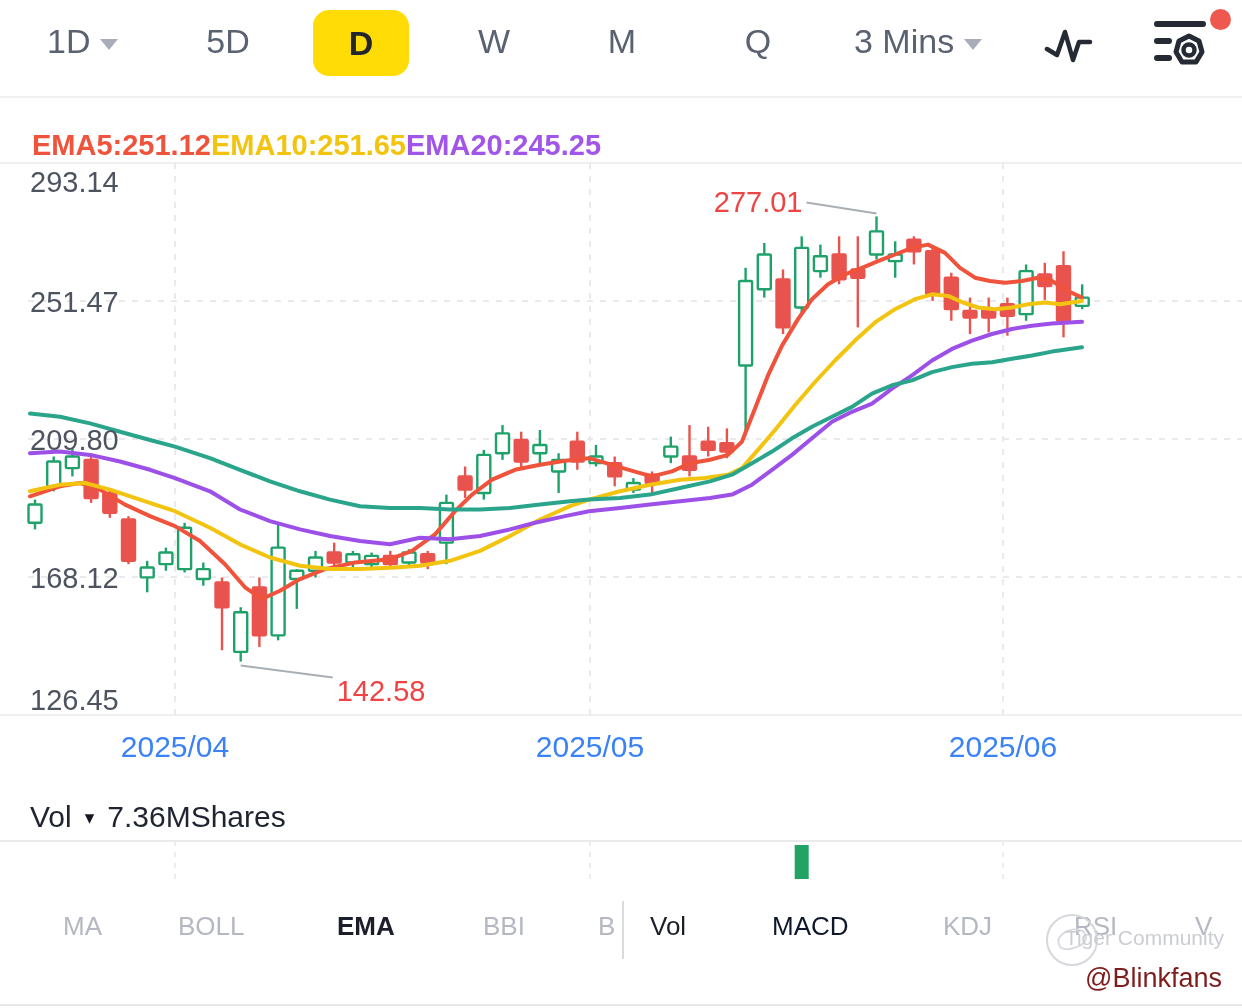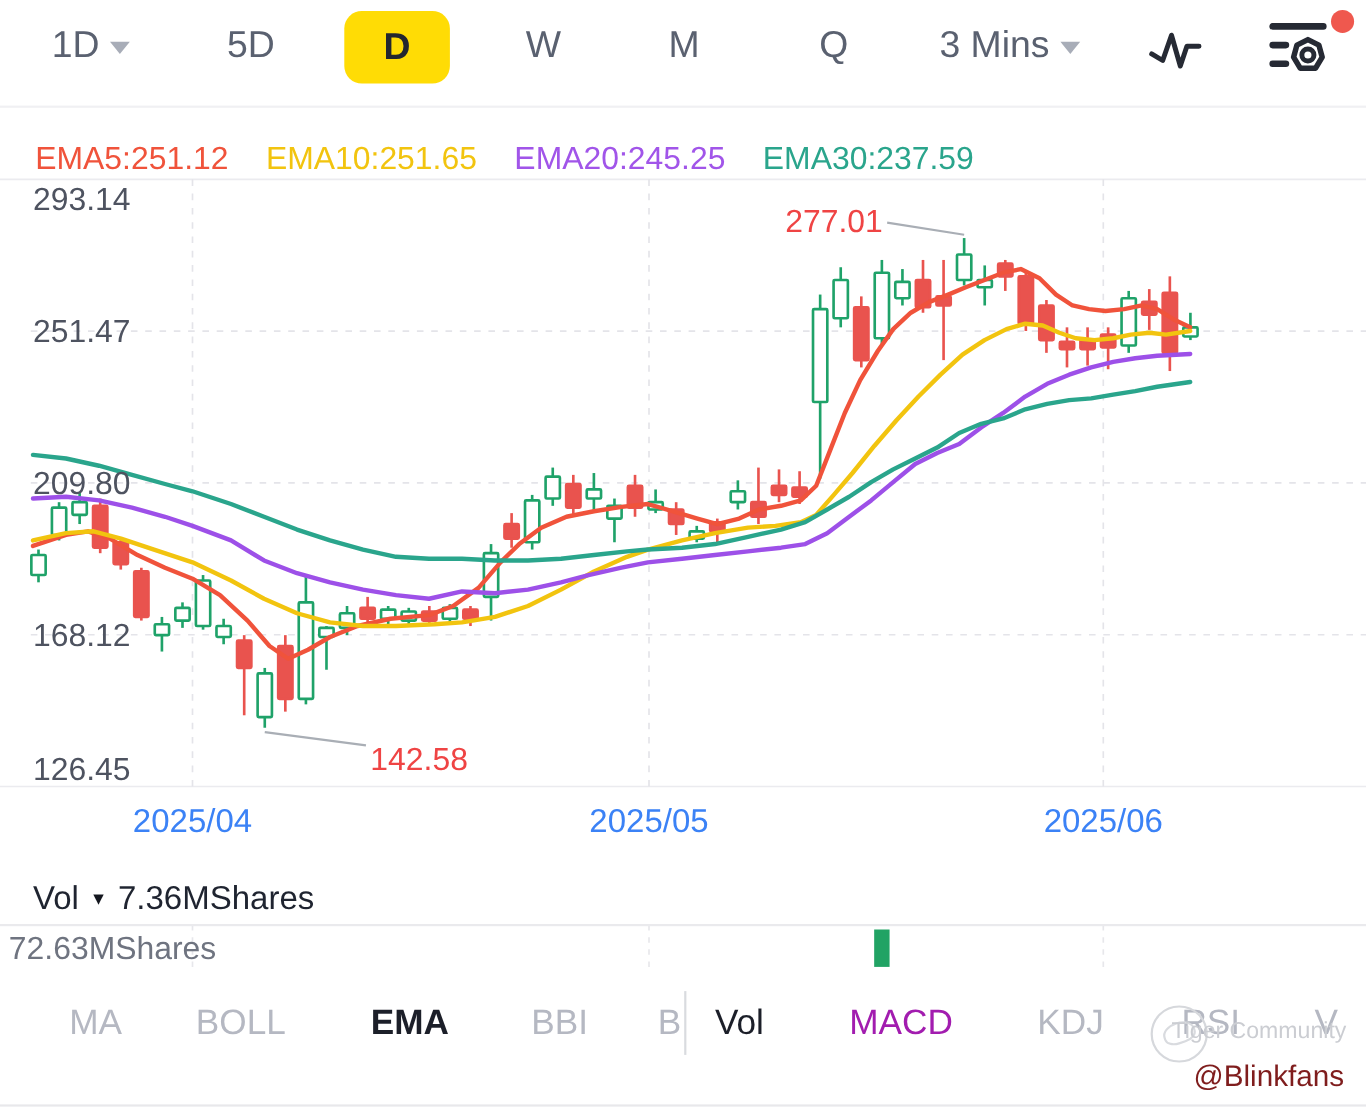--- a/index.html
+++ b/index.html
@@ -7,32 +7,32 @@
        font-family:"Liberation Sans","DejaVu Sans",sans-serif;}
   .abs{position:absolute;}
   
   .tb-item{position:absolute;top:22px;font-size:34px;font-weight:500;color:#5A6170;white-space:nowrap;}
   .caret{display:inline-block;width:0;height:0;border-left:9px solid transparent;border-right:9px solid transparent;
          border-top:11px solid #A8ADB8;margin-left:10px;margin-bottom:3px;}
   #d-pill{position:absolute;left:313px;top:10px;width:96px;height:66px;border-radius:16px;background:#FFDC05;
           display:flex;align-items:center;justify-content:center;font-size:34px;font-weight:700;color:#23262F;}
   .tab-center{transform:translateX(-50%);}
   
-  #ema-legend{position:absolute;left:32px;top:129px;display:flex;gap:34px;font-size:29px;font-weight:400;white-space:nowrap;}
+  #ema-legend{position:absolute;left:32px;top:129px;display:flex;font-size:29px;font-weight:700;white-space:nowrap;}
   
   .ylab{position:absolute;left:30px;font-size:29px;color:#4E5360;}
   .xlab{position:absolute;top:730px;font-size:30px;color:#3b82f6;transform:translateX(-50%);}
   .anno{position:absolute;font-size:29px;color:#ef4444;white-space:nowrap;}
   
   #vol-legend{position:absolute;left:30px;top:800px;display:flex;align-items:center;gap:13px;
               font-size:30px;color:#1F2430;font-weight:500;}
   #vol-caret{font-size:19px;color:#14171F;line-height:1;}
   #vol-scale{position:absolute;left:8px;top:847px;font-size:29px;color:#6F7480;}
   
-  .btab{position:absolute;top:911px;font-size:32px;color:#B5B8C2;font-weight:500;white-space:nowrap;}
+  .btab{position:absolute;top:911px;font-size:26px;color:#B5B8C2;font-weight:500;white-space:nowrap;}
   #tab-divider{position:absolute;left:622px;top:901px;width:2px;height:58px;background:#D9DBDF;}
   
   #wm-circle{position:absolute;left:1046px;top:914px;width:48px;height:48px;border:2px solid #D6D8DC;border-radius:50%;}
   #wm-circle:before{content:"";position:absolute;left:9px;top:13px;width:26px;height:16px;
                     border:2px solid #D9DBDF;border-radius:50% 50% 40% 40%;transform:rotate(-18deg);}
   #wm-community{position:absolute;right:18px;top:926px;font-size:21px;color:#CBCDD2;}
   #wm-user{position:absolute;right:20px;top:963px;font-size:27px;color:#7f1d1d;}
   .hairline{position:absolute;left:0;width:1242px;background:#F0F0F3;height:2px;}
 </style>
 </head>
@@ -198,21 +198,20 @@
     <polygon points="36,20 46,25 49,36 43,46 29,46 23,36 26,25" fill="#fff" stroke="#262A34" stroke-width="5" stroke-linejoin="round"></polygon>
     <circle cx="36" cy="34" r="5.5" fill="none" stroke="#262A34" stroke-width="4.5"></circle>
   </svg>
   <div class="abs" style="left: 1210px; top: 9px; width: 21px; height: 21px; border-radius: 50%; background: rgb(239, 88, 78);" id="notif-dot"></div>
   <div class="hairline" style="top:96px;"></div>
 
   <div id="ema-legend">
       <span style="color: rgb(240, 83, 59);">EMA5:251.12</span>
       <span style="color: rgb(242, 196, 15);">EMA10:251.65</span>
       <span style="color: rgb(161, 85, 233);">EMA20:245.25</span>
-      <span style="color: rgb(42, 165, 140);">EMA30:237.59</span>
     </div>
 
   <div id="ylabels">
       <div class="ylab" style="top: 166px;">293.14</div>
       <div class="ylab" style="top: 286px;">251.47</div>
       <div class="ylab" style="top: 424px;">209.80</div>
       <div class="ylab" style="top: 562px;">168.12</div>
       <div class="ylab" style="top: 684px;">126.45</div>
     </div>
 
@@ -224,30 +223,29 @@
 
   <div class="anno" id="anno-high" style="right: 439.5px; top: 186.415px;">277.01</div>
   <div class="anno" id="anno-low" style="left: 336.7px; top: 661.585px; margin-top: 13px;">142.58</div>
 
   <div id="vol-legend">
     <span>Vol</span>
     <span id="vol-caret">▾</span>
     <span>7.36MShares</span>
   </div>
   <div class="hairline" style="top:840px;background:#EAEAED;"></div>
-  <div id="vol-scale">72.63MShares</div>
 
   <div id="bottom-tabs">
       <div class="btab" style="left: 63px;">MA</div>
       <div class="btab" style="left: 178px;">BOLL</div>
       <div class="btab" style="left: 337px; color: rgb(28, 31, 41); font-weight: 600;">EMA</div>
       <div class="btab" style="left: 483px;">BBI</div>
       <div class="btab" style="left: 598px;">B</div>
       <div class="btab" style="left: 650px; color: rgb(28, 31, 41); font-weight: 500;">Vol</div>
-      <div class="btab" style="left: 772px; color: #a21caf; font-weight: 500;">MACD</div>
+      <div class="btab" style="left: 772px; color: #0f172a; font-weight: 500;">MACD</div>
       <div class="btab" style="left: 943px;">KDJ</div>
       <div class="btab" style="left: 1074px;">RSI</div>
       <div class="btab" style="left: 1195px;">V</div>
     </div>
   <div id="tab-divider"></div>
 
   <div id="wm-circle"></div>
   <div id="wm-community">Tiger Community</div>
   <div id="wm-user">@Blinkfans</div>
 

